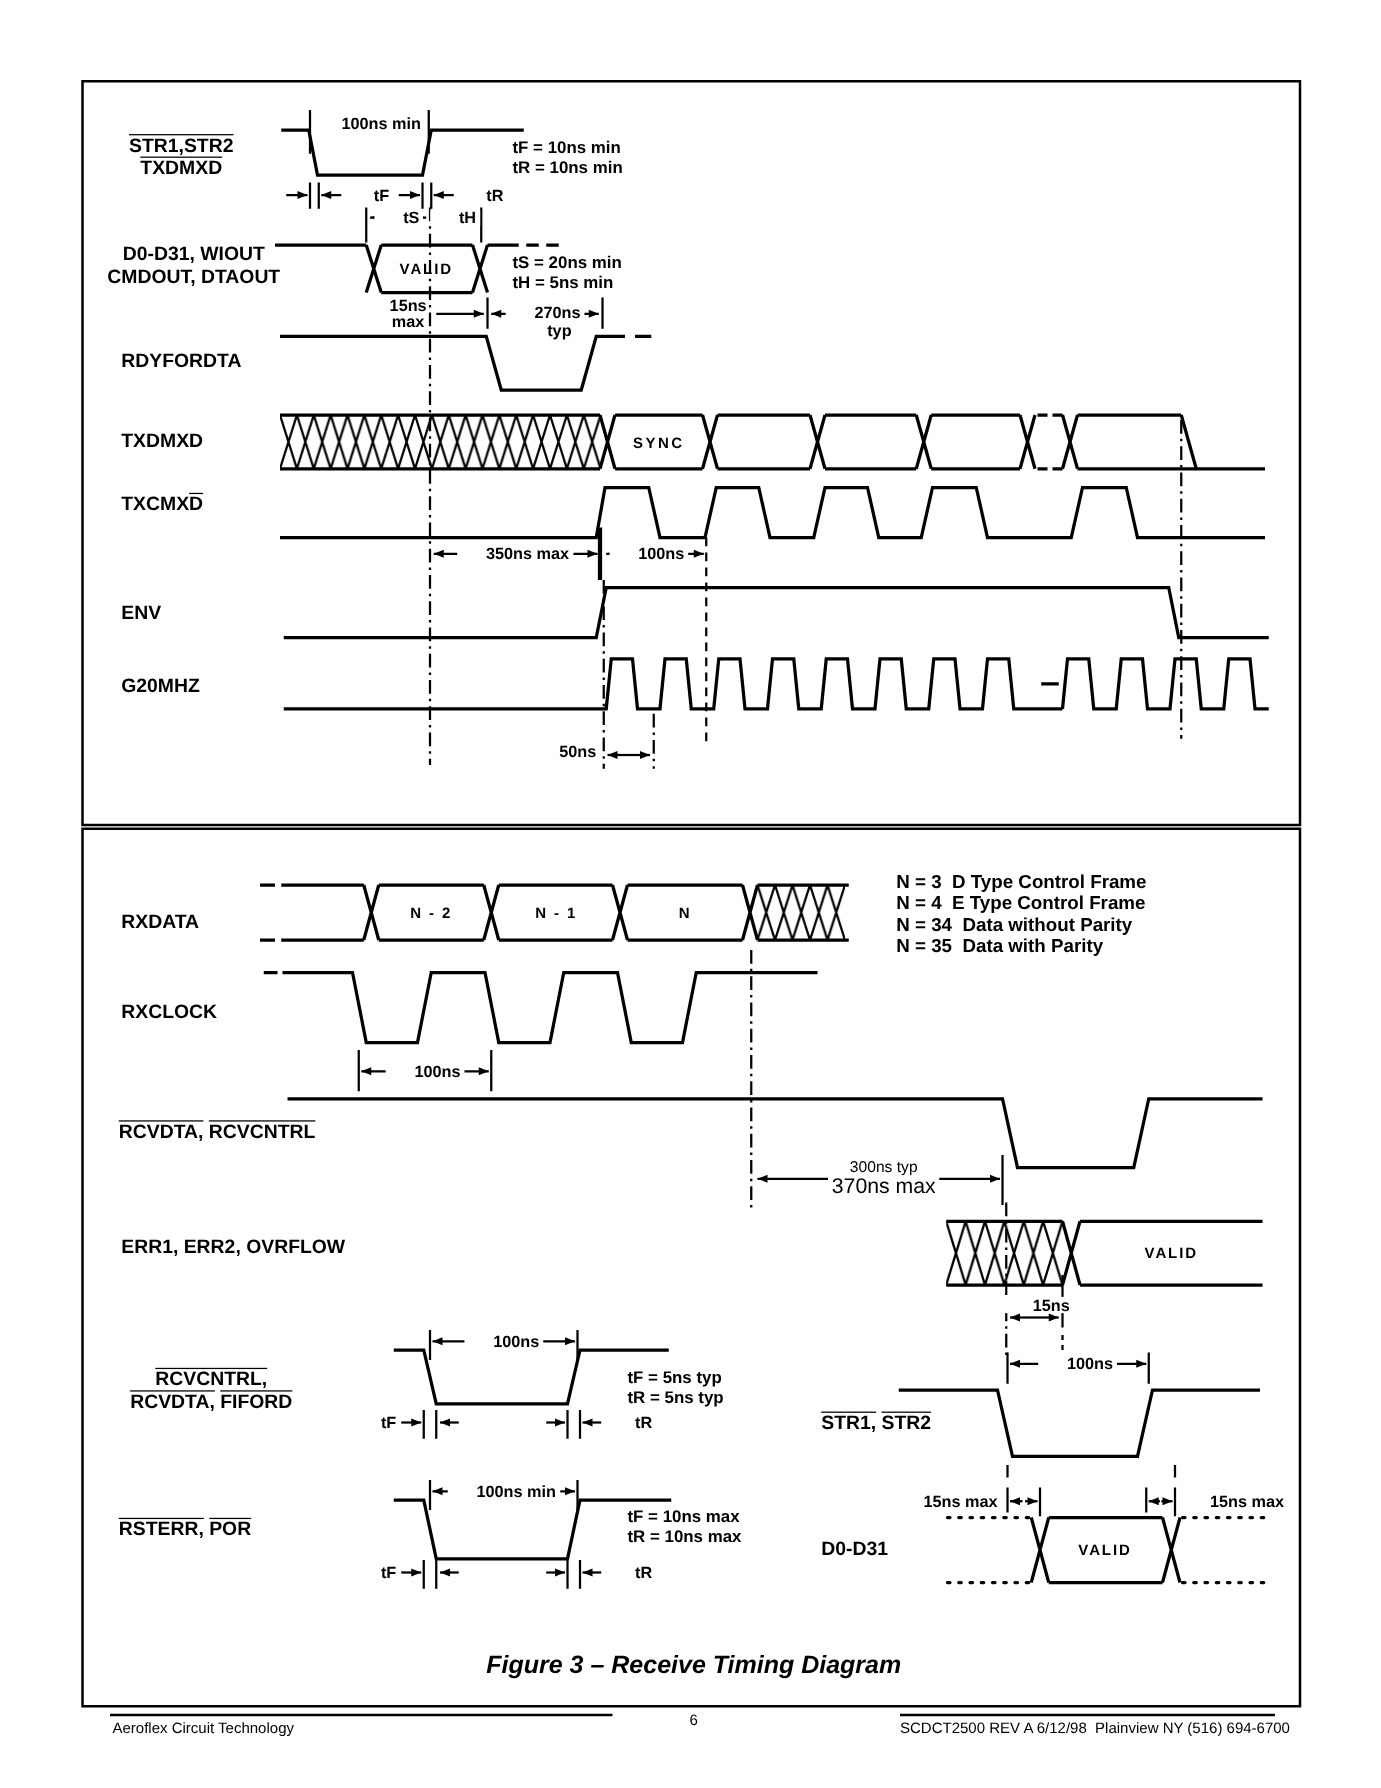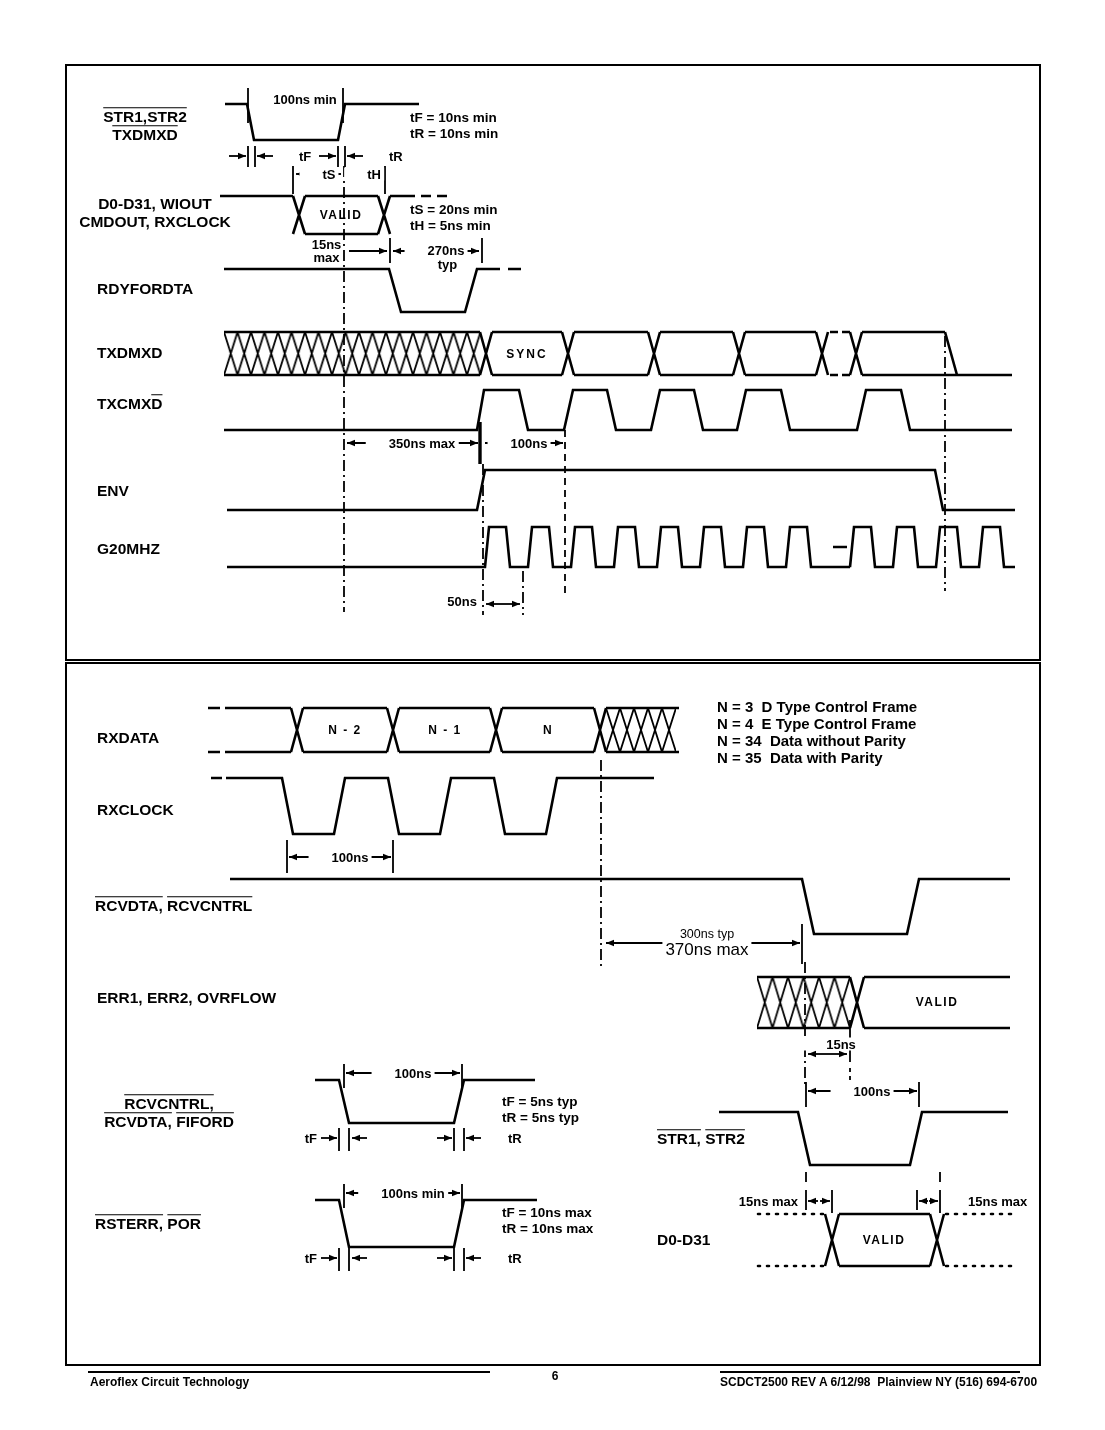--- a/index.html
+++ b/index.html
@@ -26,21 +26,21 @@
   .bg  { background:#fff; padding:0 3px; }
   .sig { font-size:15.5px; }
   .ann { font-size:13px;padding-left:23px; }
   .eq  { font-size:13.5px; }
   .cell{ font-size:12px; letter-spacing:1.5px; }
   .leg { font-size:15px; }
   .cap { font-size:20px; font-style:italic; }
   .ov  { text-decoration:overline; }
 
   .rule { position:absolute; border-top:2px solid #000; }
-  .foot { position:absolute; font-weight:bold; font-size:12px; white-space:pre; }
+  .foot { position:absolute; font-weight:normal; font-size:12px; white-space:pre; }
 </style>
 </head>
 <body>
 
 <div class="panel" id="panel-tx">
   <svg width="972" height="593" viewBox="0 0 972 593">
     <defs>
       <marker id="ar1" viewBox="0 0 10 10" refX="10" refY="5" markerWidth="10" markerHeight="8" markerUnits="userSpaceOnUse" orient="auto">
           <path d="M0,1 L10,5 L0,9 z" fill="#000"></path>
         </marker>
@@ -102,21 +102,21 @@
   </svg>
 
   <div class="lbl sig ov" style="left:78px;top:51px">STR1,STR2</div>
   <div class="lbl sig ov" style="left:78px;top:69px">TXDMXD</div>
   <div class="lbl ann bg" style="left:228px;top:33px">100ns min</div>
   <div class="lbl ann ll" style="left:209px;top:90px">tF</div>
   <div class="lbl ann ll" style="left:299px;top:90px">tR</div>
   <div class="lbl eq ll" style="left:343px;top:52px">tF = 10ns min</div>
   <div class="lbl eq ll" style="left:343px;top:68px">tR = 10ns min</div>
   <div class="lbl sig" style="left:88px;top:138px">D0-D31, WIOUT</div>
-  <div class="lbl sig" style="left:88px;top:156px">CMDOUT, RXCLOCK</div>
+  <div class="lbl sig" style="left:88px;top:156px">CMDOUT, DTAOUT</div>
   <div class="lbl ann bg" style="left:252px;top:108px">tS</div>
   <div class="lbl ann bg" style="left:297px;top:108px">tH</div>
   <div class="lbl cell" style="left:274px;top:149px">VALID</div>
   <div class="lbl eq ll" style="left:343px;top:144px">tS = 20ns min</div>
   <div class="lbl eq ll" style="left:343px;top:160px">tH = 5ns min</div>
   <div class="lbl ann" style="left:248px;top:178px">15ns</div>
   <div class="lbl ann" style="left:248px;top:191px">max</div>
   <div class="lbl ann bg" style="left:369px;top:184px">270ns</div>
   <div class="lbl ann" style="left:369px;top:198px">typ</div>
   <div class="lbl sig ll" style="left:30px;top:223px">RDYFORDTA</div>
@@ -234,19 +234,20 @@
   <div class="lbl sig ll" style="left:28px;top:560px"><span class="ov">RSTERR,</span> <span class="ov">POR</span></div>
   <div class="lbl ann bg" style="left:336px;top:529px">100ns min</div>
   <div class="lbl ann lr" style="left:250px;top:594px">tF</div>
   <div class="lbl ann ll" style="left:418px;top:594px">tR</div>
   <div class="lbl eq ll" style="left:435px;top:549px">tF = 10ns max</div>
   <div class="lbl eq ll" style="left:435px;top:565px">tR = 10ns max</div>
   <div class="lbl sig ll" style="left:590px;top:576px">D0-D31</div>
   <div class="lbl cell" style="left:817px;top:576px">VALID</div>
   <div class="lbl ann lr bg" style="left:734px;top:537px">15ns max</div>
   <div class="lbl ann ll bg" style="left:878px;top:537px">15ns max</div>
+  <div class="lbl cap" style="left:488px;top:668px">Figure 3 – Receive Timing Diagram</div>
 </div>
 
 <div class="rule" style="left:88px;top:1371px;width:402px"></div>
 <div class="rule" style="left:720px;top:1371px;width:300px"></div>
 <div class="foot" style="left:90px;top:1375px">Aeroflex Circuit Technology</div>
 <div class="foot" style="left:545px;top:1369px;width:20px;text-align:center">6</div>
 <div class="foot" style="left:720px;top:1375px;width:300px;text-align:right">SCDCT2500 REV A 6/12/98  Plainview NY (516) 694-6700</div>
 
 </body></html>

